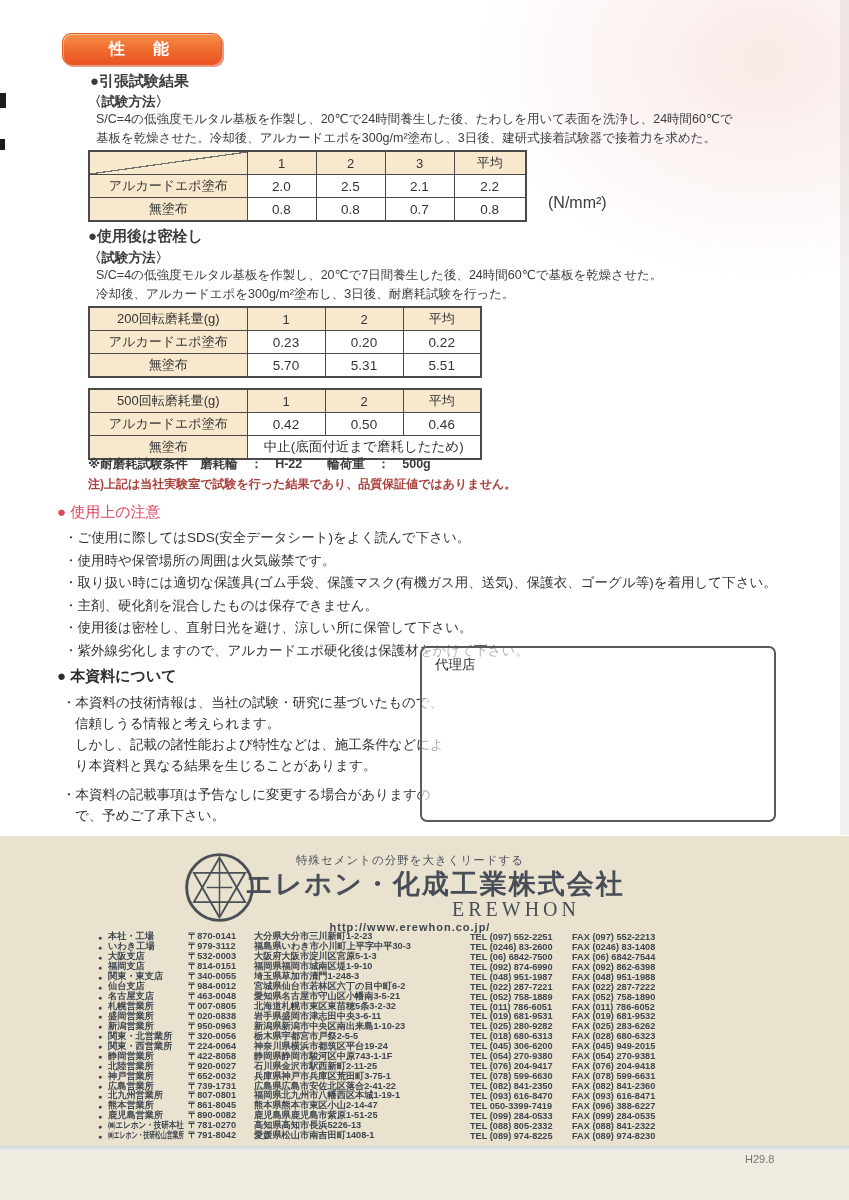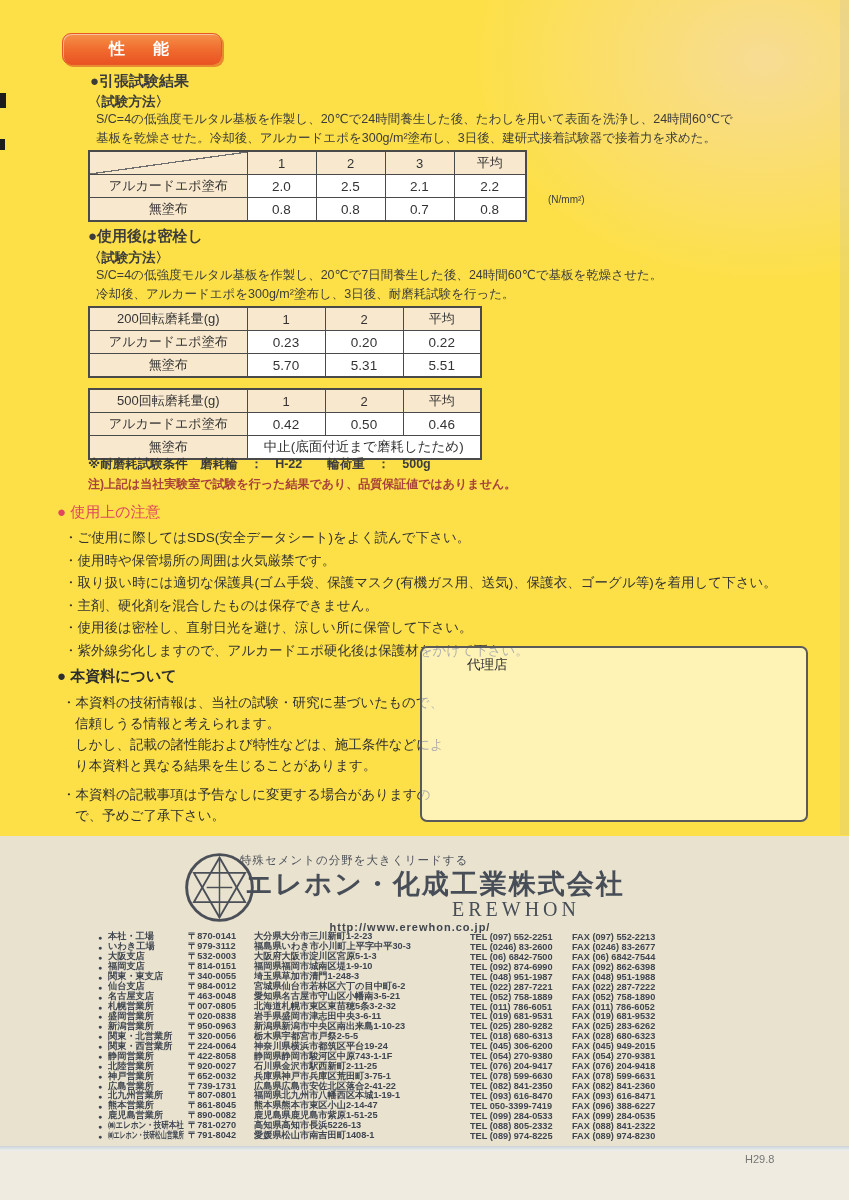--- a/index.html
+++ b/index.html
@@ -1,18 +1,18 @@
 <!DOCTYPE html>
 <html><head>
 <meta charset="utf-8">
 <style>
   html,body{margin:0;padding:0;background:#e8e8e8;}
   .page{
     position:relative;width:849px;height:1200px;margin:0 auto;
-    background:#fde047;overflow:hidden;
+    background:#ffffff;overflow:hidden;
     font-family:"Liberation Sans","DejaVu Sans",sans-serif;color:#3a3a3a;
   }
   .tint{position:absolute;inset:0;pointer-events:none;
     background:radial-gradient(ellipse 420px 320px at 90% 5%, rgba(243,216,211,0.55), transparent 70%);}
   .edge-strip{position:absolute;right:0;top:0;width:9px;height:835px;background:rgba(195,188,182,0.22);}
   .scan-mark{position:absolute;left:0;background:#1c1c1c;}
   .m1{top:93px;width:6px;height:15px;}
   .m2{top:139px;width:5px;height:11px;}
   .m3{top:1056px;width:4px;height:13px;}
 
@@ -33,47 +33,47 @@
   
   .tbl{position:absolute;border-collapse:collapse;table-layout:fixed;background:#fff;border:2px solid #4a4a4a;}
   .tbl td{border:1.2px solid #4a4a4a;height:22px;text-align:center;font-size:13.5px;padding:0 2px;color:#333;overflow:hidden;}
   .tbl .hd{background:#f8e8cd;font-size:13px;}
   .corner{
     background-color:#f8e8cd;
     background-image:linear-gradient(to bottom right, transparent 48.6%, #6e6e6e 48.6%, #6e6e6e 51.4%, transparent 51.4%);
   }
   .num{font-size:14px;}
   .spancell{font-size:12.8px;}
-  .unit{position:absolute;font-size:10px;color:#3c3c3c;}
+  .unit{position:absolute;font-size:16px;color:#3c3c3c;}
 
   .cond-note{position:absolute;font-size:12.5px;font-weight:600;color:#3c3c3c;}
   .disclaimer{position:absolute;font-size:12px;font-weight:600;color:#a8403c;}
 
   .usage-title{position:absolute;left:57px;top:503px;font-size:15px;font-weight:normal;color:#e0475f;}
   .usage-list{position:absolute;left:64px;top:527px;width:730px;}
   .u-item{font-size:13.5px;line-height:22.5px;color:#333;text-indent:-12px;padding-left:12px;}
 
   .about-title{position:absolute;left:57px;top:667px;font-size:15px;font-weight:bold;color:#2e2e2e;}
   .about-list{position:absolute;left:62px;top:692px;width:388px;}
   .a-item{font-size:13.5px;line-height:21px;color:#2f2f2f;white-space:pre-line;text-indent:-13px;padding-left:13px;margin-bottom:8px;}
 
   .dealer-box{
     position:absolute;left:420px;top:646px;width:352px;height:172px;
-    border:2px solid #5a5a5a;border-radius:7px;background:rgba(255,255,255,0.6);padding-left:32px;
+    border:2px solid #5a5a5a;border-radius:7px;background:rgba(255,255,255,0.6);
   }
   .dealer-label{font-size:13.5px;color:#2f2f2f;padding:8px 0 0 13px;}
 
   
   .footer-band{position:absolute;left:0;top:836px;width:849px;height:312px;background:#e9e2cf;}
   .footer-line{position:absolute;left:0;top:1146px;width:849px;height:5px;
     background:linear-gradient(180deg,#ccd3d8,#eef0ee);}
   .footer-bottom{position:absolute;left:0;top:1151px;width:849px;height:49px;background:#efebe0;}
 
   .logo{position:absolute;left:183px;top:851px;width:73px;height:73px;}
-  .tagline{position:absolute;left:240px;top:853px;width:340px;text-align:left;
+  .tagline{position:absolute;left:240px;top:853px;width:340px;text-align:center;
     font-size:11.5px;letter-spacing:1px;color:#4b5058;}
   .company{position:absolute;left:180px;top:866px;width:510px;text-align:center;
     font-size:27px;font-weight:bold;letter-spacing:2px;color:#474e57;}
   .company-en{position:absolute;left:240px;top:898px;width:340px;text-align:right;
     font-family:"Liberation Serif","DejaVu Serif",serif;font-size:20px;letter-spacing:4px;color:#474e57;}
   .url{position:absolute;left:240px;top:921px;width:340px;text-align:center;
     font-size:11px;font-weight:bold;letter-spacing:1px;color:#3f454d;}
 
   .offices{position:absolute;left:98px;top:932px;width:680px;}
   .office-row{display:flex;align-items:center;height:9.95px;color:#3f4650;font-weight:bold;}
@@ -260,21 +260,21 @@
         <span class="o-tel fit">TEL (097) 552-2251</span>
         <span class="o-fax fit">FAX (097) 552-2213</span>
       </div>
 
       <div class="office-row">
         <span class="o-bullet"></span>
         <span class="o-name fit">いわき工場</span>
         <span class="o-postal fit">〒979-3112</span>
         <span class="o-addr fit">福島県いわき市小川町上平字中平30-3</span>
         <span class="o-tel fit">TEL (0246) 83-2600</span>
-        <span class="o-fax fit">FAX (0246) 83-2677</span>
+        <span class="o-fax fit">FAX (0246) 83-1408</span>
       </div>
 
       <div class="office-row">
         <span class="o-bullet"></span>
         <span class="o-name fit">大阪支店</span>
         <span class="o-postal fit">〒532-0003</span>
         <span class="o-addr fit">大阪府大阪市淀川区宮原5-1-3</span>
         <span class="o-tel fit">TEL (06) 6842-7500</span>
         <span class="o-fax fit">FAX (06) 6842-7544</span>
       </div>

